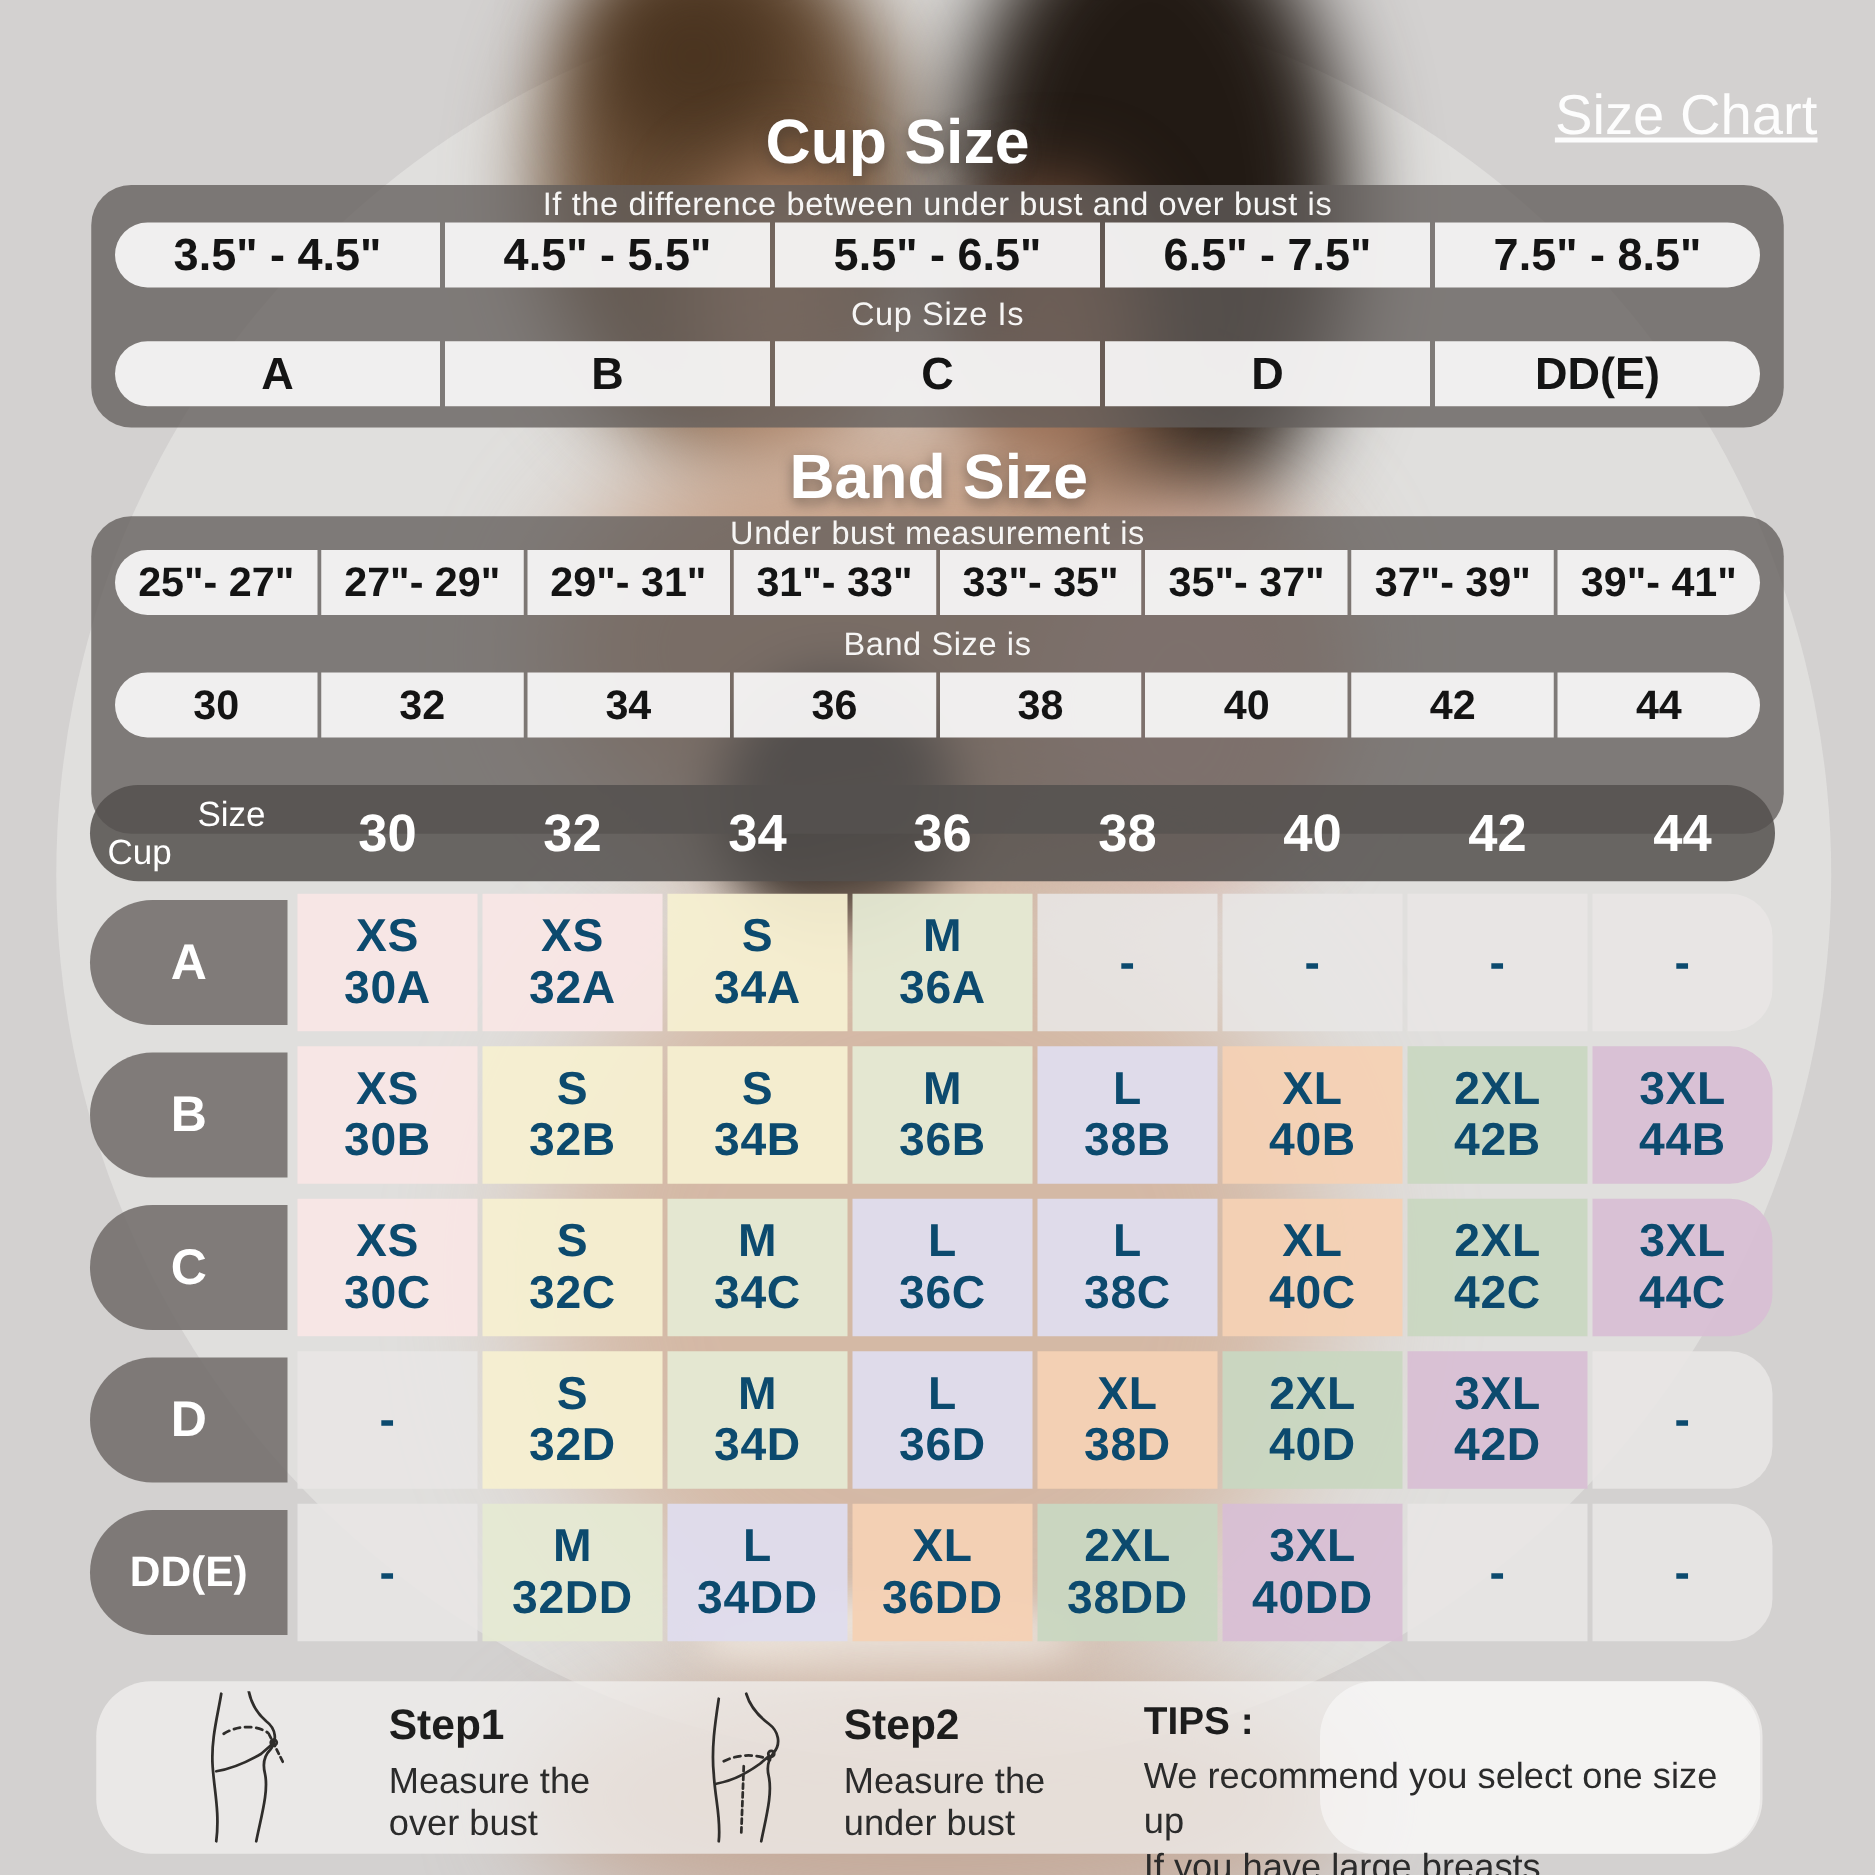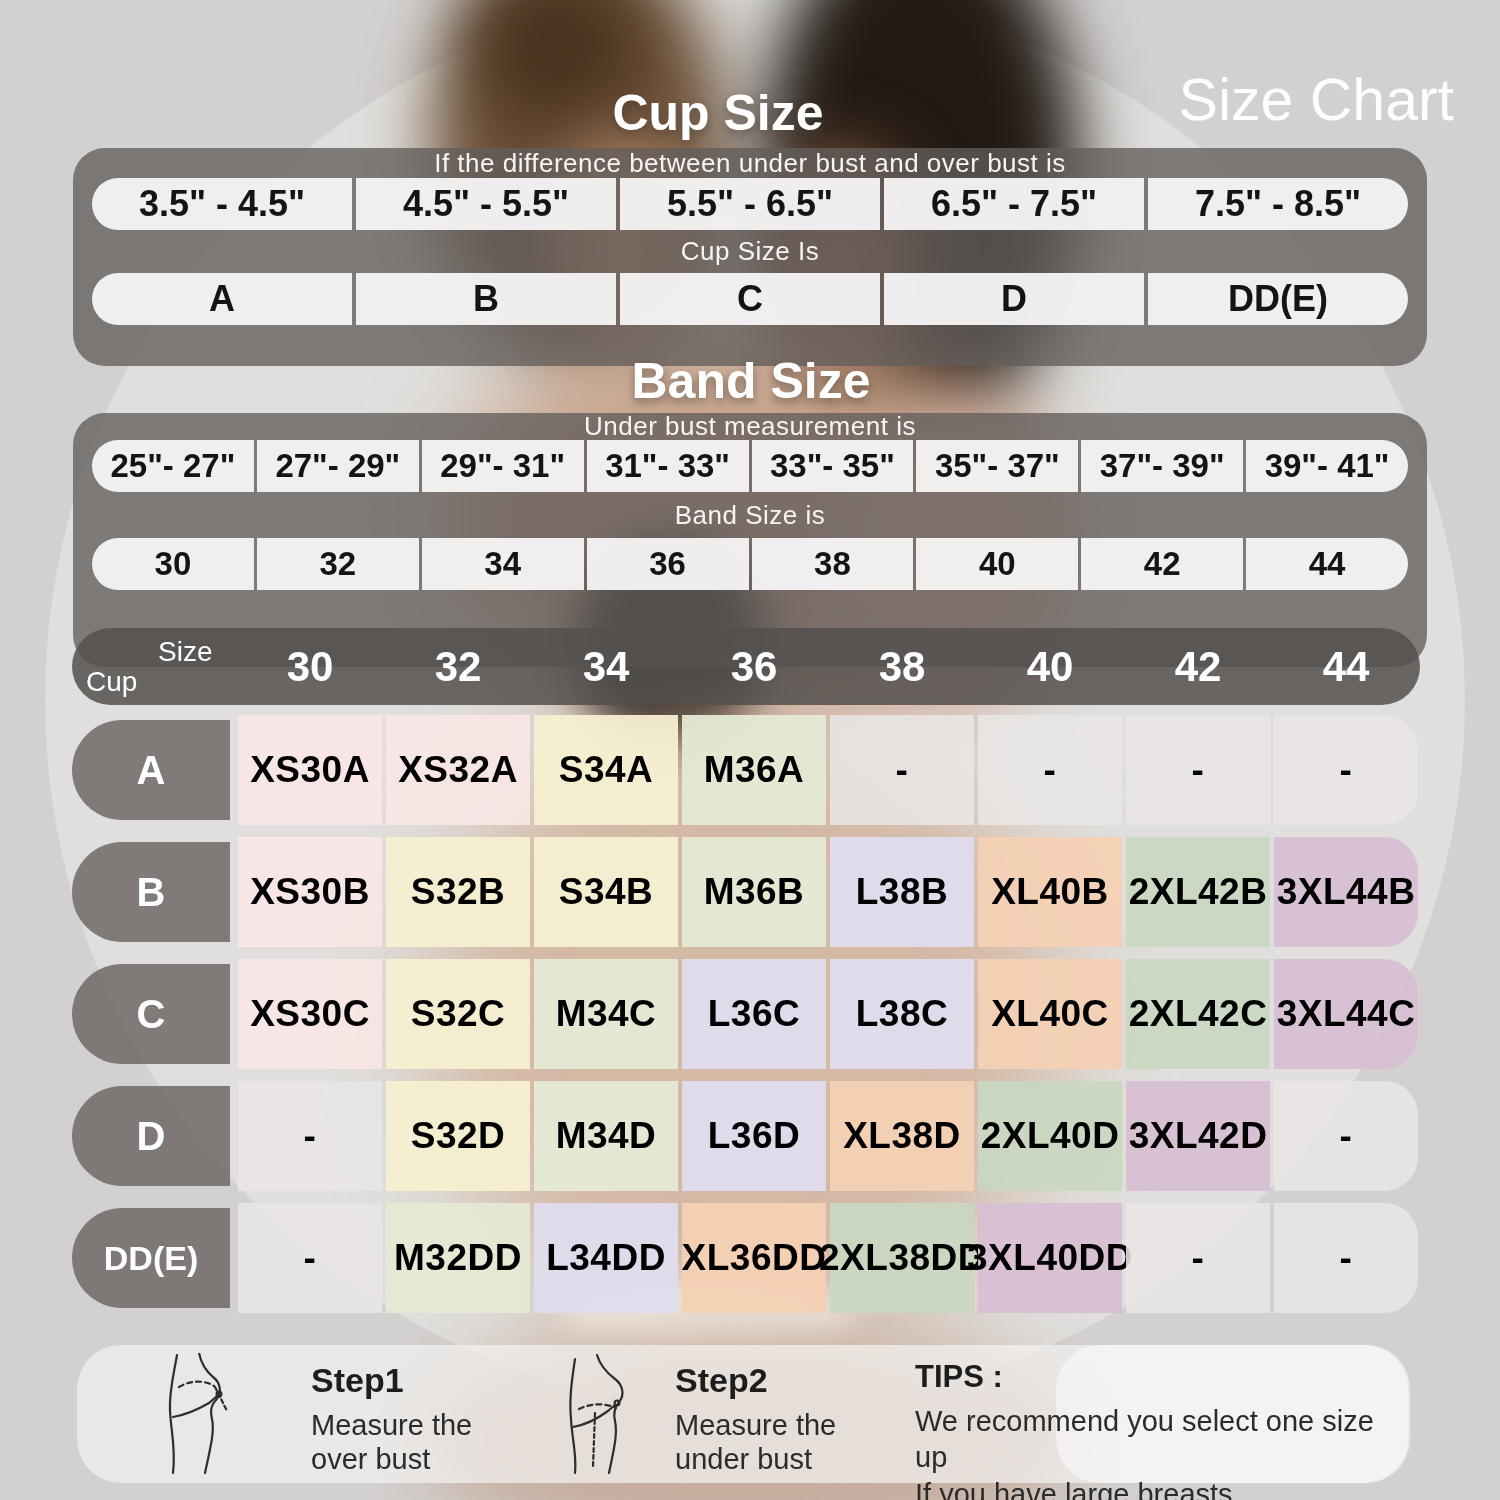--- a/index.html
+++ b/index.html
@@ -8,32 +8,32 @@
 
   
   .bg{position:absolute;inset:0;}
   .blob{position:absolute;border-radius:50%;filter:blur(34px);}
   .ring{position:absolute;left:45px;top:-10px;width:1420px;height:1420px;border-radius:50%;
         background:rgba(240,239,238,0.45);}
 
   
   .logo{position:absolute;left:62px;top:40px;font-size:70px;letter-spacing:7px;
         color:#ffffff;font-weight:400;}
-  .page-title{position:absolute;right:46px;top:66px;font-size:59px;color:#fdfdfd;font-weight:400;}
+  .page-title{position:absolute;right:46px;top:66px;font-size:45px;color:#fdfdfd;font-weight:400;text-decoration:underline;}
 
   .sec-title{position:absolute;left:0;width:1436px;margin:0;text-align:center;
              color:#ffffff;font-size:50px;font-weight:bold;
              text-shadow:0 4px 10px rgba(70,62,55,.6);}
   .cup-title{top:84px;}
   .band-title{top:352px;margin-left:33px;}
 
   
   .panel{position:absolute;left:73px;width:1354px;background:rgba(99,94,91,0.78);
          border-radius:32px;}
-  .cup-panel{top:148px;height:218px;}
+  .cup-panel{top:148px;height:194px;}
   .band-panel{top:413px;height:254px;}
   .panel-label{text-align:center;color:#f6f5f4;font-size:26px;letter-spacing:.5px;}
   .cup-panel .q{line-height:30px;height:30px;}
   .cup-panel .a{line-height:43px;height:43px;}
   .band-panel .q{line-height:27px;height:27px;}
   .band-panel .a{line-height:46px;height:46px;}
   .cell-row{display:flex;margin-left:19px;width:1316px;height:52px;gap:4px;}
   .band-panel .cell-row{gap:3px;}
   .wcell{flex:1;background:rgba(248,247,246,0.94);display:flex;align-items:center;
          justify-content:center;font-weight:bold;color:#141414;}
@@ -51,22 +51,22 @@
   .mcol{width:144px;display:flex;align-items:center;justify-content:center;
         font-size:42px;font-weight:bold;}
 
   .matrix-rows{position:absolute;left:72px;top:715px;}
   .mrow{display:flex;height:110px;margin-bottom:12px;}
   .pill{width:158px;height:100px;margin-top:5px;background:rgba(110,106,103,0.85);
         border-radius:50px 0 0 50px;display:flex;align-items:center;justify-content:center;
         color:#fff;font-size:40px;font-weight:bold;}
   .pill.small{font-size:34px;}
   .mcells{display:flex;gap:4px;margin-left:8px;}
-  .mcell{width:144px;display:flex;align-items:center;
-         justify-content:center;font-size:37px;font-weight:bold;color:#000000;
+  .mcell{width:144px;display:flex;flex-direction:column;align-items:center;
+         justify-content:center;font-size:37px;font-weight:bold;color:#0c4a6e;
          line-height:1.1;letter-spacing:.5px;text-align:center;}
   .mcell:last-child{border-radius:0 34px 34px 0;}
 
   
   .footer{position:absolute;left:77px;top:1345px;width:1333px;height:138px;
           background:rgba(242,241,240,0.72);border-radius:44px;}
   .tips-sheet{position:absolute;right:2px;top:0;width:352px;height:138px;
               background:rgba(252,252,251,0.55);border-radius:44px;}
   .figure{position:absolute;top:8px;width:100px;height:122px;}
   .fig1{left:66px;} .fig2{left:468px;}

